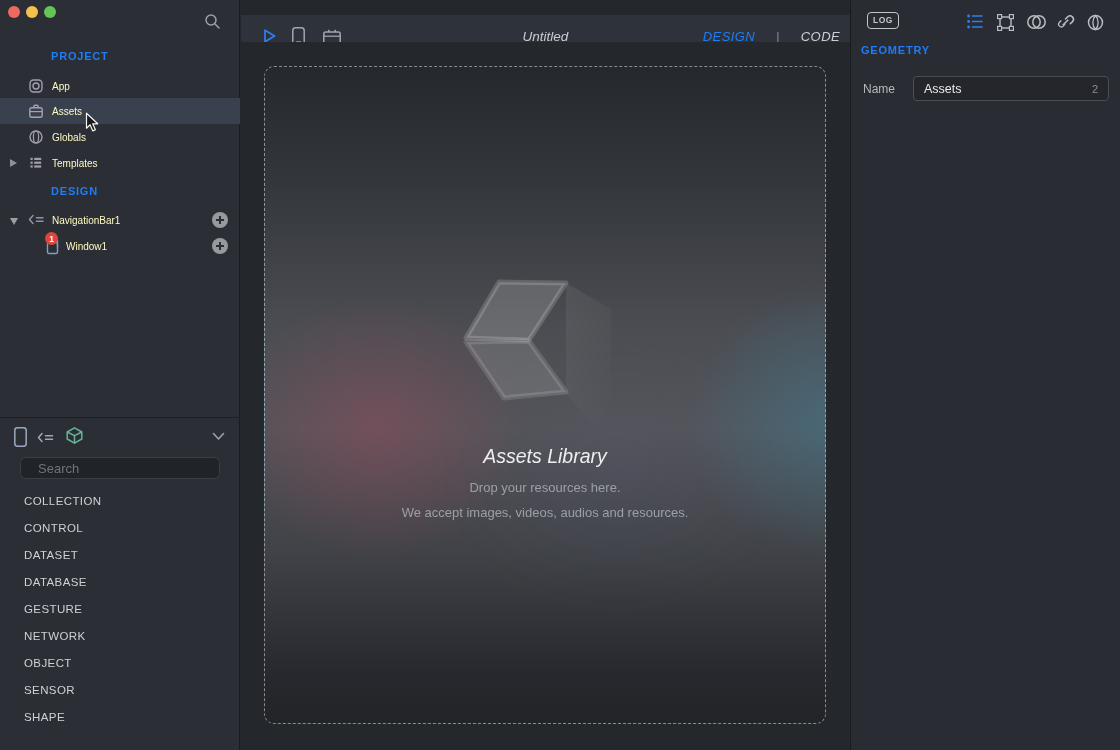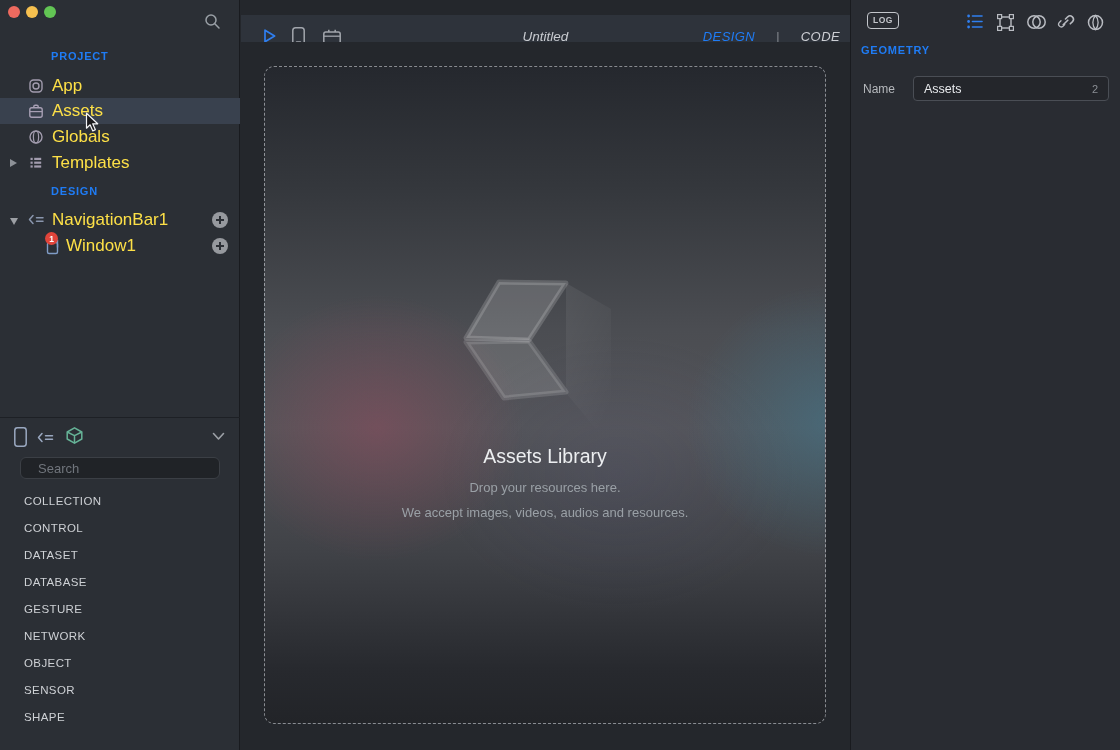--- a/index.html
+++ b/index.html
@@ -27,21 +27,21 @@
     position:absolute; left:20px;
     font-size:11px; font-weight:bold; letter-spacing:.8px;
     color:#1f7cf5;
     margin-left:31px;
   }
   .tree-row {
     position:absolute; left:0; width:240px; height:26px;
     display:flex; align-items:center;
   }
   .tree-row.selected { background:#39414e; }
-  .tree-label { font-size:17px; color:#fde047; }
+  .tree-label { font-size:10px; color:#fef9c3; }
   .tree-icon { position:absolute; left:28px; top:5px; }
   .tree-icon-deep { position:absolute; left:44px; top:5px; }
   .disclosure { position:absolute; left:9px; top:8px; }
   .lbl-x52 { position:absolute; left:52px; }
   .lbl-x66 { position:absolute; left:66px; }
   .plus-btn {
     position:absolute; right:12px; top:5px; width:16px; height:16px;
     border-radius:50%; background:#96999e;
     display:flex; align-items:center; justify-content:center;
   }
@@ -102,21 +102,21 @@
     border:1.5px dashed rgba(220,224,230,.55); border-radius:10px;
     overflow:hidden;
     background:
       radial-gradient(210px 190px at 20% 55%, rgba(158,74,96,.42), rgba(158,74,96,0) 70%),
       radial-gradient(200px 190px at 101% 54%, rgba(62,126,152,.48), rgba(62,126,152,0) 72%),
       radial-gradient(260px 200px at 63% 62%, rgba(92,92,138,.14), rgba(92,92,138,0) 70%),
       linear-gradient(180deg,#25282e 0%, #34373c 18%, #4b4d52 40%, #535458 55%, #404247 74%, #27292e 92%, #222428 100%);
   }
   #logo { position:absolute; left:50%; margin-left:-86px; top:198px; }
   .cv-text { position:absolute; left:0; width:100%; text-align:center; }
-  #cv-title { top:378px; font-size:19.5px; font-weight:500; color:#eceef0; }
+  #cv-title { top:378px; font-size:19.5px; font-weight:500; color:#eceef0;font-style:italic; }
   #cv-sub   { top:413px; font-size:13px; color:#9aa0a6; }
   #cv-desc  { top:438px; font-size:13px; color:#9aa0a6; }
 
   
   #inspector {
     position:absolute; left:850px; top:0; width:270px; height:750px;
     background:#292c32; border-left:1px solid #191b1f;
   }
   #log-btn {
     position:absolute; left:16px; top:12px;

